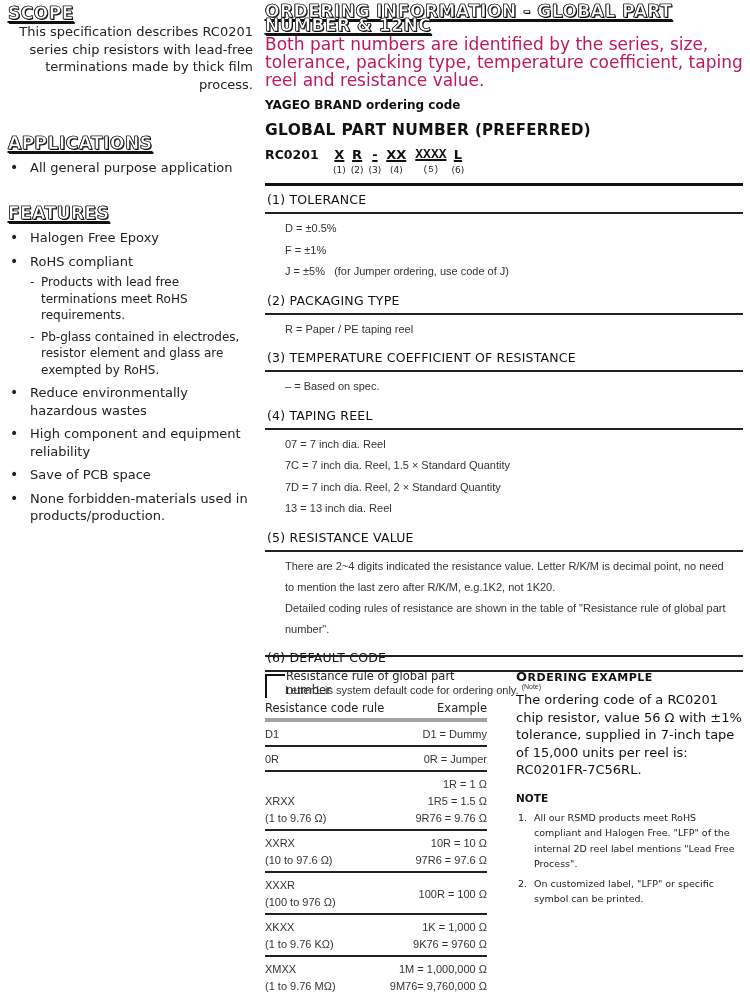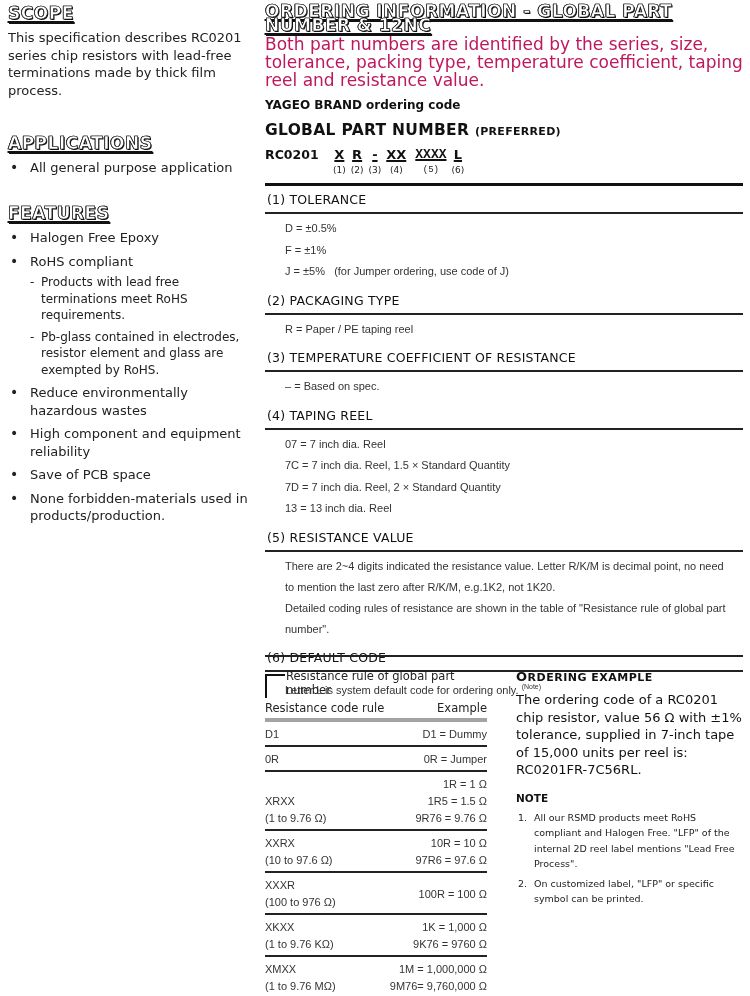--- a/index.html
+++ b/index.html
@@ -12,35 +12,35 @@
     color: #fff; text-transform: uppercase;
     -webkit-text-stroke: 0.6px #111;
     text-shadow: 1px 1px 0 #111, -0.5px 0 0 #111;
     text-decoration: underline; text-decoration-thickness: 2px;
     text-decoration-color: #111; text-underline-offset: 2px;
     display: inline-block; line-height: 14px;
   }
 
   
   #left { position: absolute; left: 8px; top: 4px; width: 245px; }
-  .scope-text { font-size: 13px; line-height: 17.5px; margin-top: 6px; color: #222; }
+  .scope-text { font-size: 13px; line-height: 17.5px; color: #222; text-align: right; }
   .sec { position: absolute; left: 8px; }
   ul.bullets { list-style: none; margin-top: 6px; }
   ul.bullets > li { position: relative; padding-left: 22px; font-size: 13px; line-height: 17.5px; color: #222; margin-bottom: 6px; }
   ul.bullets > li::before { content: "\2022"; position: absolute; left: 2px; top: 0; font-size: 14px; }
   ul.sub { list-style: none; margin-top: 4px; }
   ul.sub li { position: relative; padding-left: 11px; font-size: 12px; line-height: 16.5px; margin-bottom: 5px; color: #222; }
   ul.sub li::before { content: "-"; position: absolute; left: 0; top: 0; }
 
   
   #right { position: absolute; left: 265px; top: 4px; width: 478px; }
   .intro { font-size: 17px; line-height: 18px; color: #be185d; }
   .brand { font-size: 12px; font-weight: bold; margin-top: 9px; color: #111; }
   .gpn-title { font-size: 15.5px; font-weight: bold; margin-top: 9px; letter-spacing: 0.3px; color: #111; }
-  .gpn-title .pref { font-size: 11px; text-align: center; }
+  .gpn-title .pref { font-size: 15px; text-align: center; }
   .code-row { display: flex; align-items: flex-start; margin-top: 8px; height: 32px; }
   .code-base { font-weight: bold; font-size: 12.5px; width: 68px; color: #111; }
   .code-seg { display: flex; flex-direction: column; align-items: center; margin-right: 5px; }
   .code-seg .seg { font-weight: bold; font-size: 13px; text-decoration: underline; text-decoration-thickness: 1.5px; color: #111; line-height: 15px; }
   .code-seg .idx { font-size: 9px; line-height: 12px; margin-top: 2px; color: #222; }
   .thick-rule { border-top: 3px solid #111; margin-top: 4px; }
   .sect-title { font-size: 12.5px; line-height: 16px; padding: 6px 0 4px 2px; color: #111; letter-spacing: 0.2px; }
   .sect-rule { border-top: 2px solid #222; }
   .sect-body { padding: 4px 0 4px 20px; font-size: 11px; line-height: 21.5px; color: #333; font-family: "Liberation Sans", sans-serif; }
   .sect-body.para { line-height: 21px; padding-right: 10px; }

